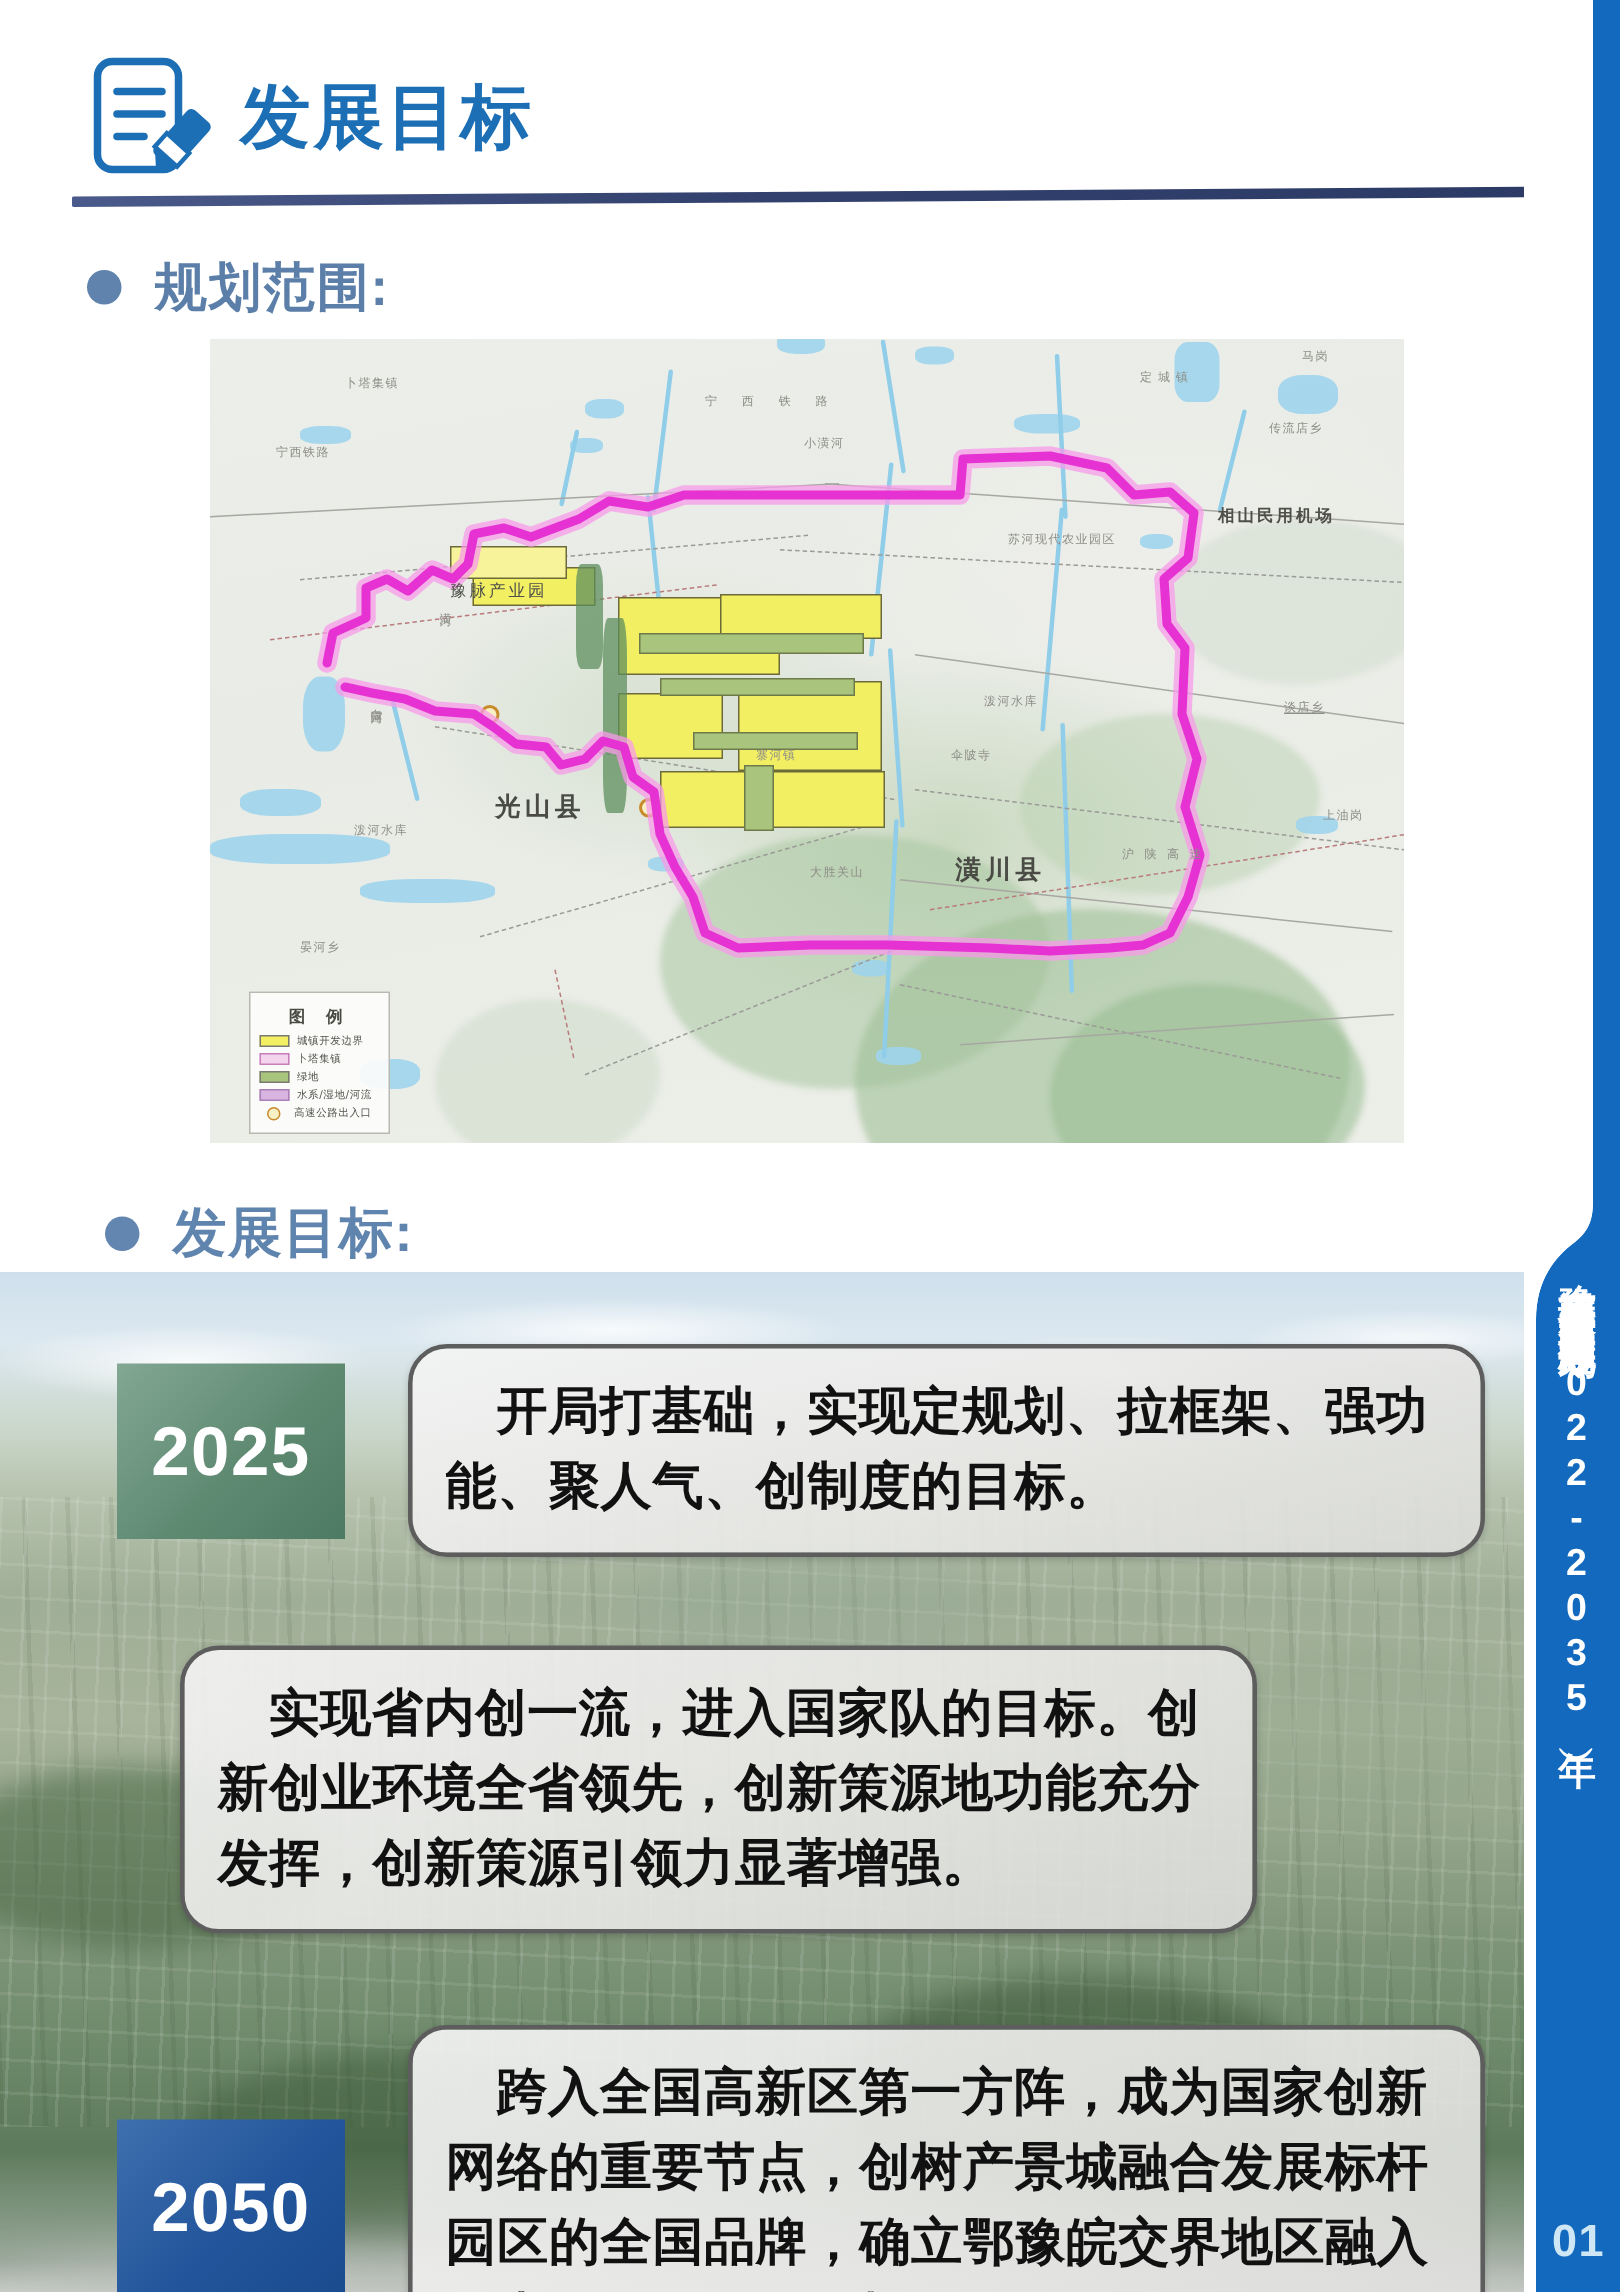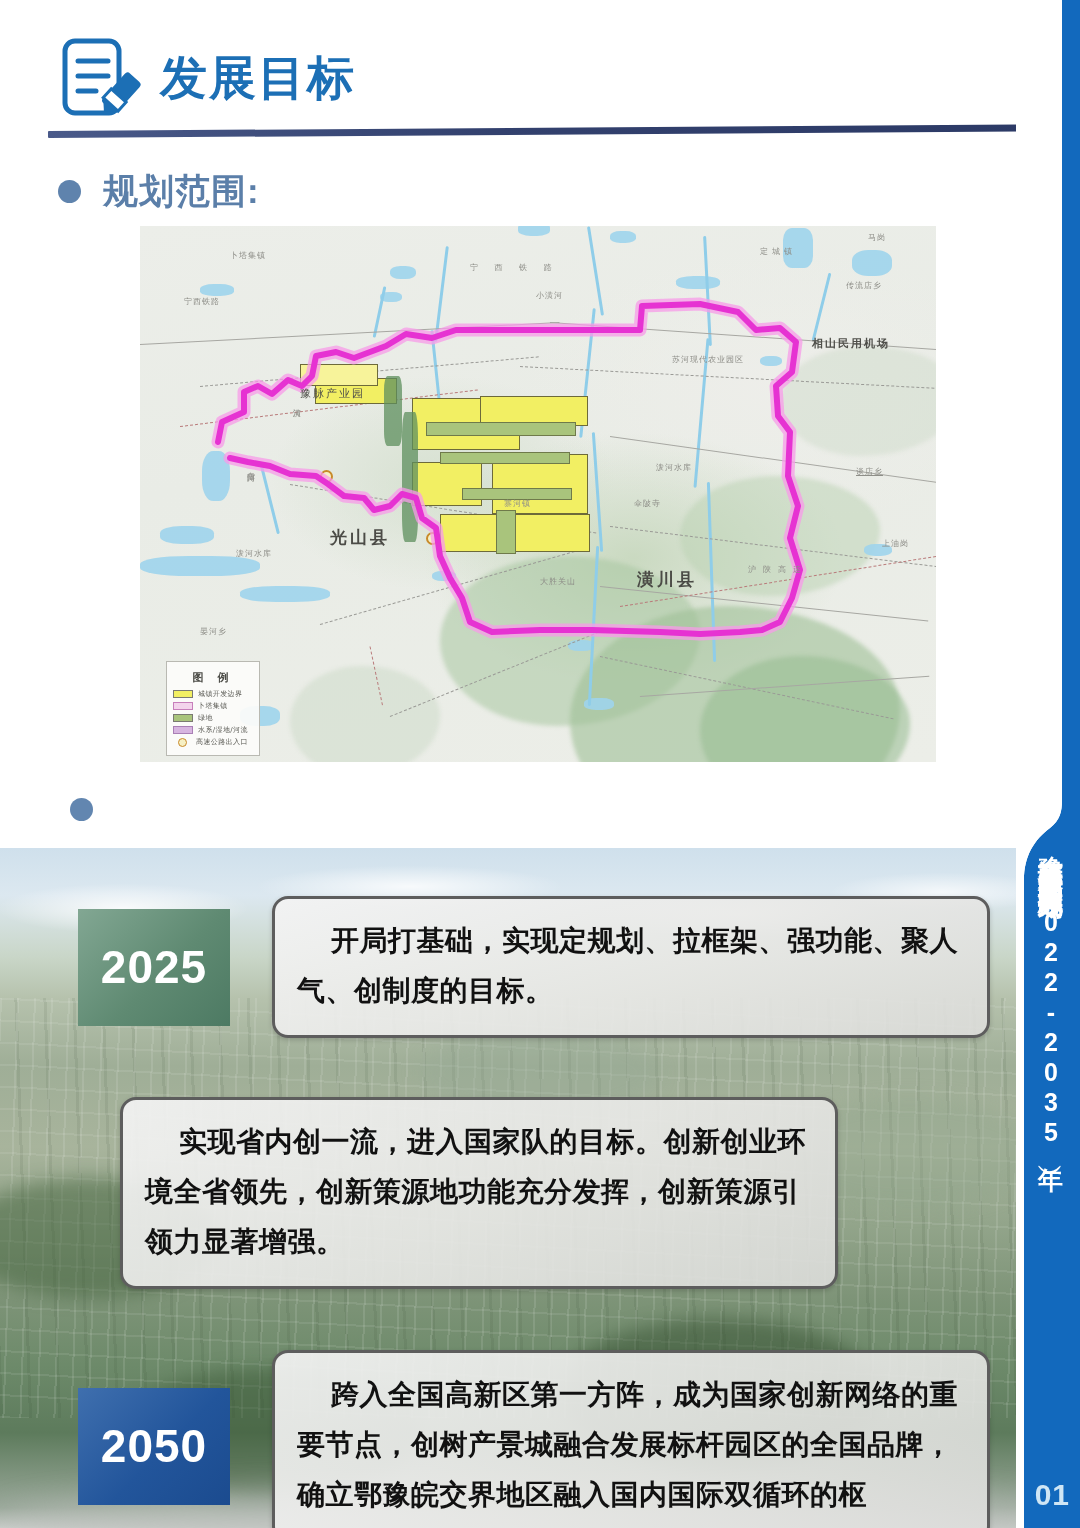--- a/index.html
+++ b/index.html
@@ -261,24 +261,24 @@
     color: #ffffff;
     font-size: 46px;
     font-weight: bold;
     letter-spacing: 1px;
     flex: 0 0 auto;
     font-family: "Liberation Sans", sans-serif;
   }
   .goal-bubble {
     background: linear-gradient(150deg, rgba(243,243,243,.93) 0%, rgba(233,233,231,.9) 55%, rgba(222,222,220,.88) 100%);
     border: 3px solid #5d5d5d;
-    border-radius: 16px;
+    border-radius: 26px;
     padding: 17px 24px 19px 22px;
     color: #111111;
-    font-size: 28px;
+    font-size: 34px;
     font-weight: bold;
     line-height: 50px;
     letter-spacing: .5px;
     text-indent: 34px;
     box-shadow: 0 2px 5px rgba(0,0,0,.18);
     flex: 0 0 auto;
   }
 
   #row-2025 { left: 78px; top: 896px; }
   #row-2025 .year-badge { background: linear-gradient(135deg, #82a793 0%, #5f8a72 55%, #4d7a63 100%); }
@@ -494,20 +494,21 @@
         <div class="legend-row">
           <span class="legend-swatch circle"></span>
           <span class="legend-text">高速公路出入口</span>
         </div>
       </div>
     </div>
   </div>
 
   <div class="section-head" id="head-goals">
     <span class="bullet-dot"></span>
+    <span class="section-label">发展目标:</span>
   </div>
 
   <div id="goal-band">
     <div id="goal-photo"></div>
     <div class="photo-blotch" style="left:-40px;top:330px;width:260px;height:120px;background:rgba(58,92,52,.45);"></div>
     <div class="photo-blotch" style="left:120px;top:520px;width:300px;height:130px;background:rgba(50,80,45,.4);"></div>
     <div class="photo-blotch" style="left:560px;top:470px;width:320px;height:150px;background:rgba(46,74,42,.45);"></div>
     <div class="photo-blotch" style="left:420px;top:180px;width:240px;height:90px;background:rgba(150,170,148,.35);"></div>
     <div class="photo-blotch" style="left:780px;top:250px;width:260px;height:110px;background:rgba(140,162,138,.35);"></div>
     <div class="photo-blotch" style="left:0px;top:640px;width:1100px;height:70px;background:rgba(190,194,190,.6);filter:blur(16px);"></div>

